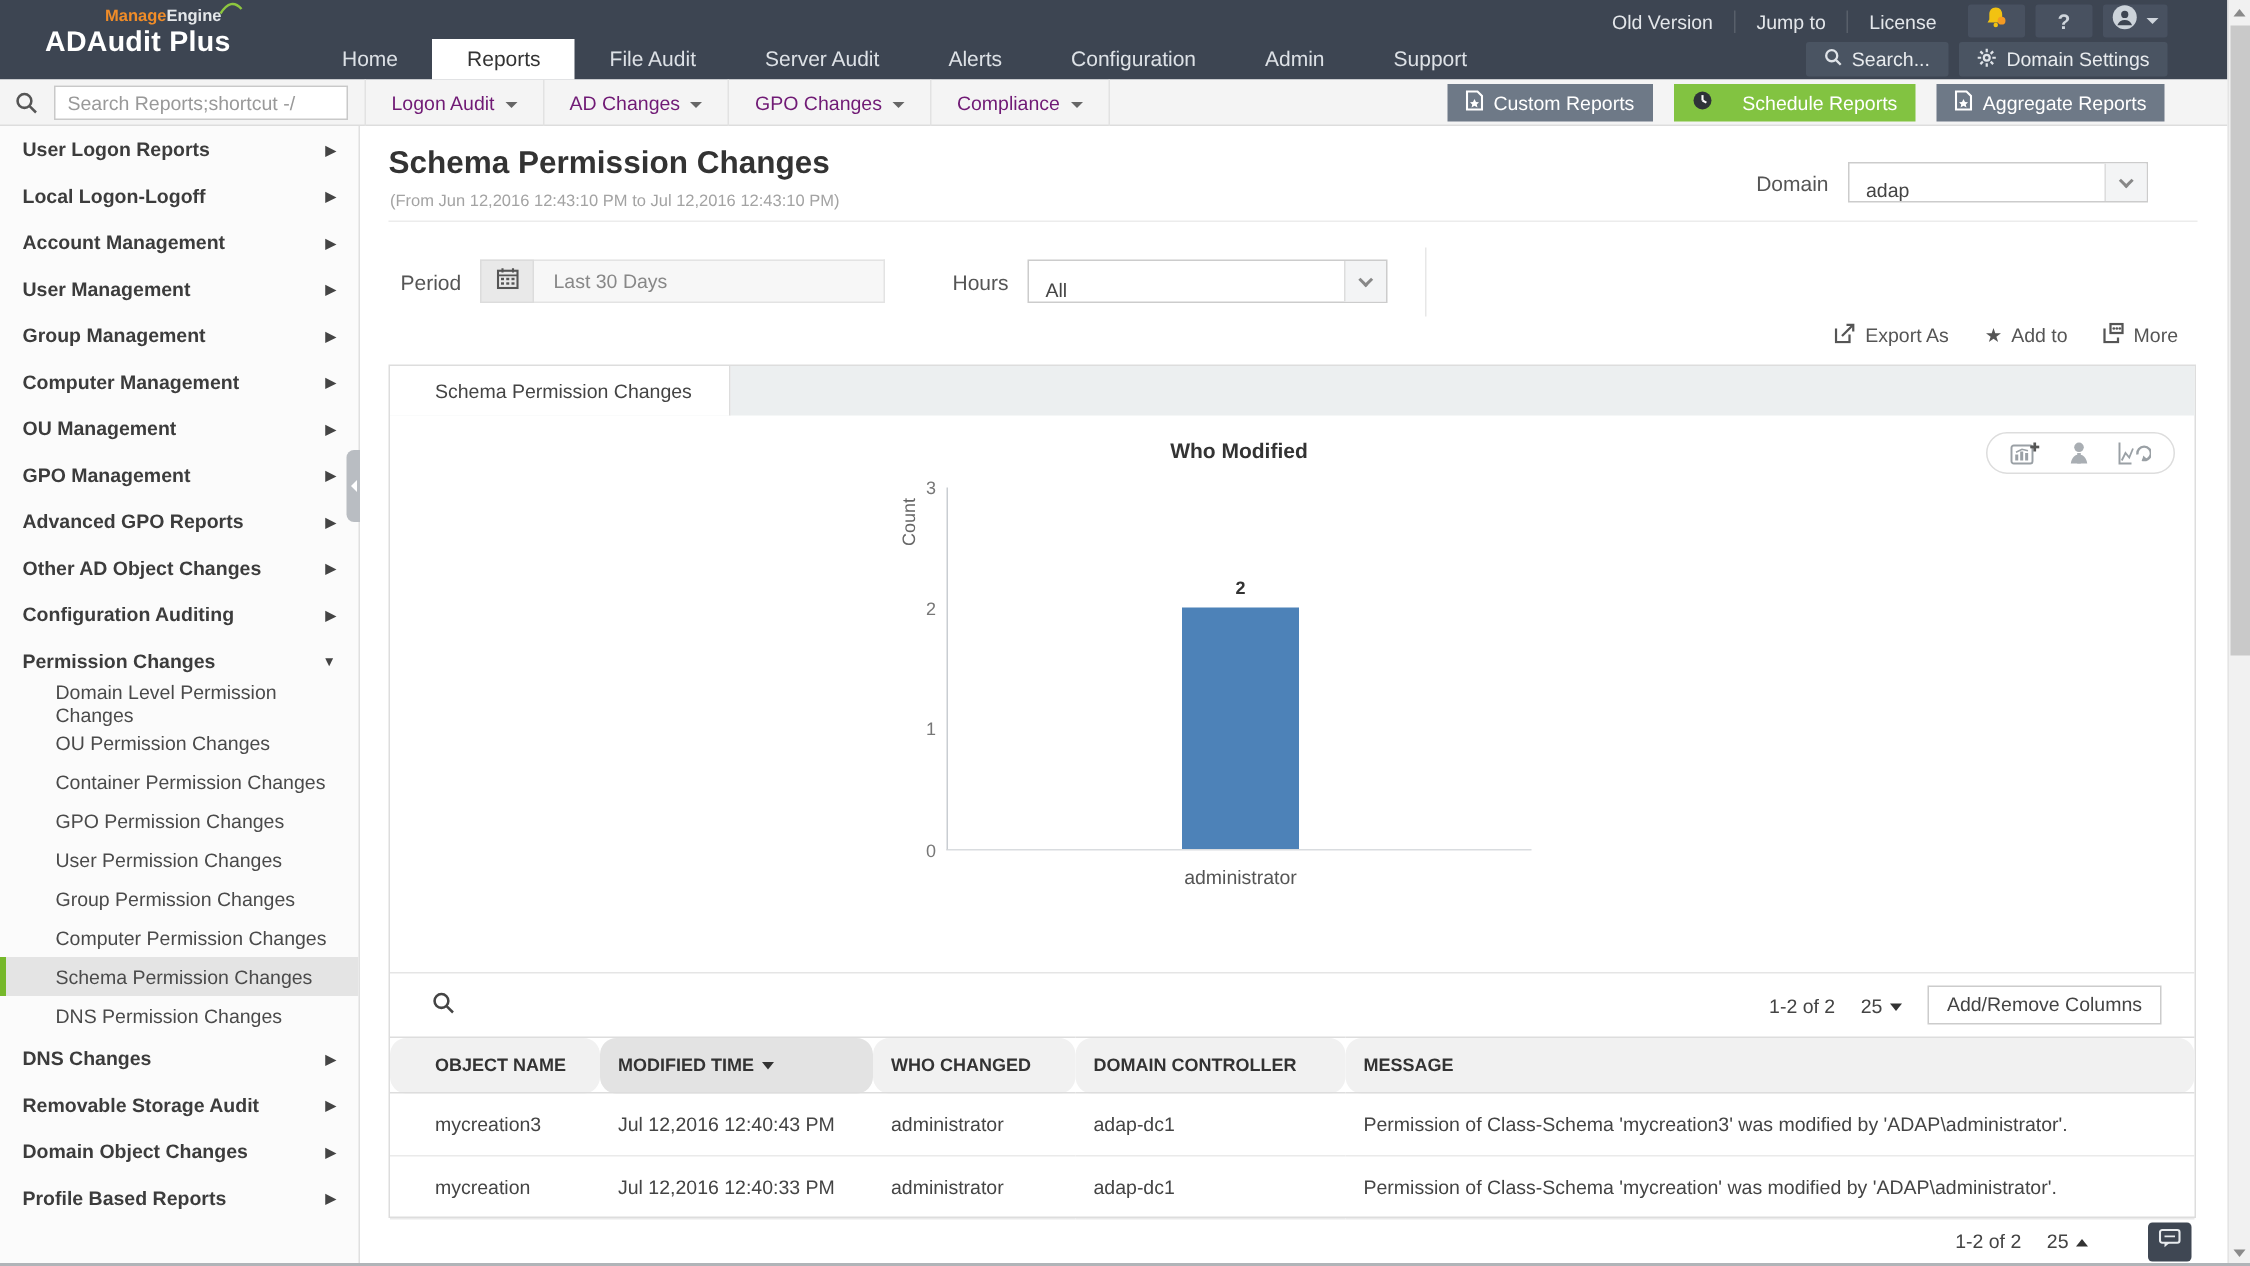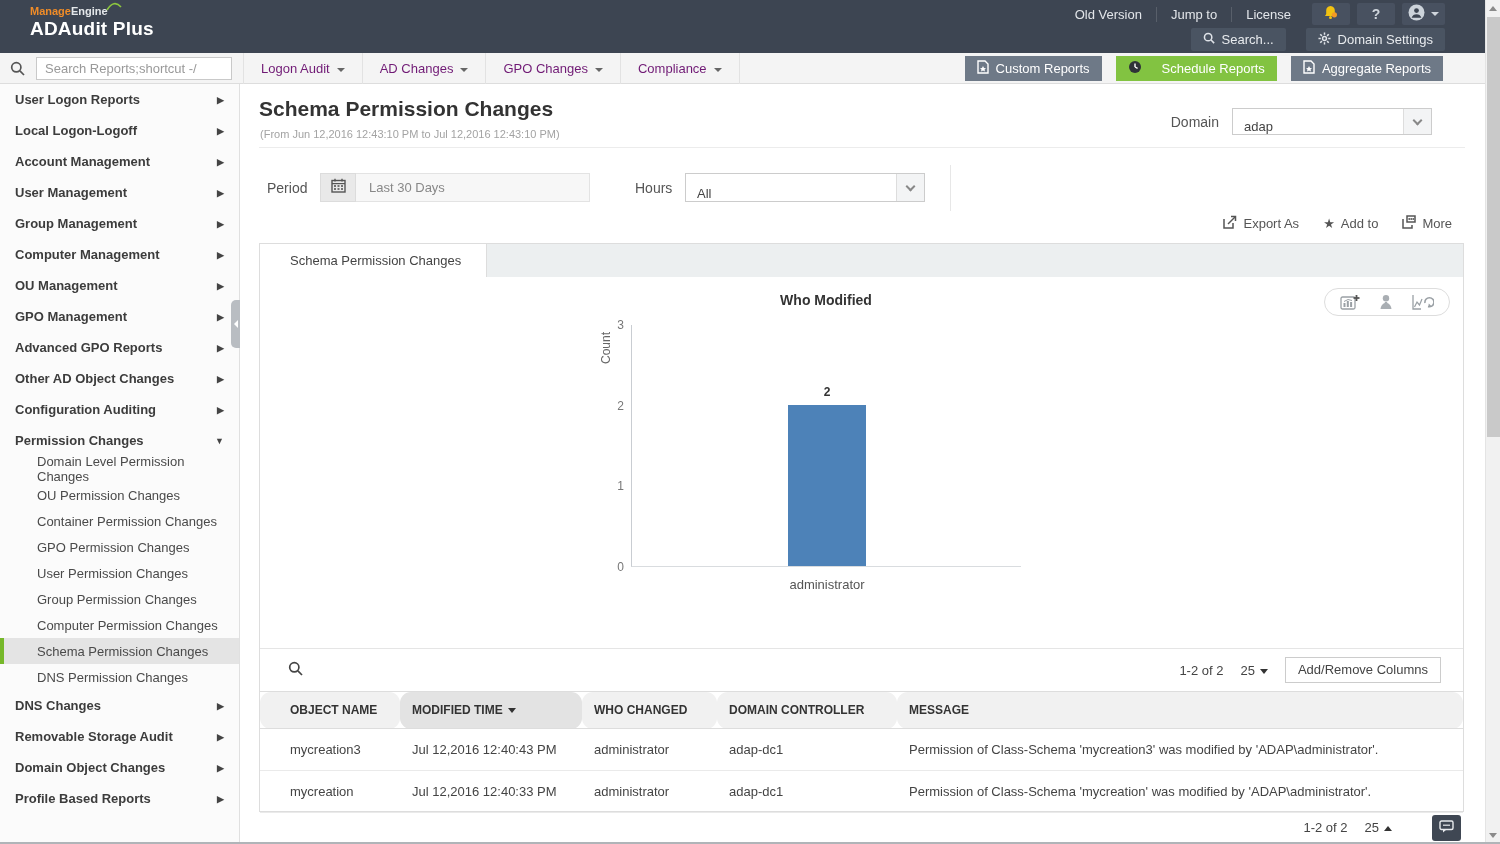--- a/index.html
+++ b/index.html
@@ -3,33 +3,33 @@
 <meta charset="utf-8">
 <style>
   * { margin:0; padding:0; box-sizing:border-box; }
   html,body { width:1500px; height:844px; overflow:hidden; }
   body { font-family:"Liberation Sans", sans-serif; background:#fff; }
   .app { position:relative; width:1500px; height:844px; background:#fff; overflow:hidden; }
 
   
   .hdr { position:absolute; left:0; top:0; width:1485px; height:53px; background:#3d4552; }
   .logo { position:absolute; left:30px; top:5px; cursor:pointer; }
-  .logo-line1 { font-size:11px; font-weight:700; position:relative; width:110px; }
+  .logo-line1 { font-size:11px; font-weight:700; position:relative; width:110px;margin-left:40px; }
   .logo-line1 .m { color:#f08c28; } .logo-line1 .e { color:#e4e7ea; }
   .logo-leaf { position:absolute; left:76px; top:-4px; }
   .logo-line2 { font-size:19px; font-weight:700; color:#fff; margin-top:1px; letter-spacing:.2px; }
   .nav { position:absolute; left:205px; bottom:0; display:flex; height:27px; }
   .nav-item { line-height:27px; height:27px; padding:0 23px; font-size:14px; color:#dde1e6; cursor:pointer; white-space:nowrap; }
   .nav-item.active { background:#fff; color:#333; }
   .hdr-top-right { position:absolute; top:2px; right:40px; height:24px; display:flex; align-items:center; }
   .hdr-link { padding:0 14px; font-size:13px; color:#e3e6ea; cursor:pointer; border-left:1px solid rgba(255,255,255,.14); line-height:15px; }
   .hdr-link:first-child { border-left:none; }
   .hdr-tile { margin-left:7px; min-width:38px; height:22px; background:#485160; border-radius:2px; display:flex; align-items:center; justify-content:center; cursor:pointer; padding:0 6px; }
   .hdr-tile .q { color:#cfd5dc; font-size:14px; font-weight:700; }
-  .hdr-btn-row { position:absolute; top:28px; right:40px; display:flex; gap:20px;margin-left:10px; }
+  .hdr-btn-row { position:absolute; top:28px; right:40px; display:flex; gap:7px;margin-left:10px; }
   .hdr-btn { height:23px; background:#4a5462; border-radius:2px; color:#e8ebee; font-size:13px; display:flex; align-items:center; gap:7px; padding:0 12px; cursor:pointer; }
   .caret-w { display:inline-block; border-left:4px solid transparent; border-right:4px solid transparent; border-top:4px solid #cfd5dc; margin-left:6px; }
 
   
   .tb { position:absolute; left:0; top:53px; width:1485px; height:31px; background:#f4f4f4; border-bottom:1px solid #ddd; }
   .tb-search-icon { position:absolute; left:0; top:0; width:34px; height:31px; display:flex; align-items:center; justify-content:center; cursor:pointer; }
   .tb-input { position:absolute; left:36px; top:4px; width:196px; height:23px; border:1px solid #c9c9c9; background:#fff; font-size:13px; color:#555; padding:0 8px; font-family:"Liberation Sans",sans-serif; }
   .tb-input::placeholder { color:#999; }
   .tb-menus { position:absolute; left:243px; top:0; display:flex; height:31px; }
   .tb-menu { line-height:31px; padding:0 17px; font-size:13px; color:#701a75; border-right:1px solid #e2e2e2; cursor:pointer; white-space:nowrap; }
@@ -118,20 +118,30 @@
         <span class="m">Manage</span><span class="e">Engine</span>
         <span class="logo-leaf">
           <svg width="16" height="9" viewBox="0 0 16 9">
               <path d="M1,8 Q8,-3 15,5" stroke="#8dc63f" stroke-width="1.6" fill="none"></path>
             </svg>
         </span>
       </div>
       <div class="logo-line2">ADAudit Plus</div>
     </div>
 
+    <div class="nav">
+      <div class="nav-item">Home</div>
+      <div class="nav-item active">Reports</div>
+      <div class="nav-item">File Audit</div>
+      <div class="nav-item">Server Audit</div>
+      <div class="nav-item">Alerts</div>
+      <div class="nav-item">Configuration</div>
+      <div class="nav-item">Admin</div>
+      <div class="nav-item">Support</div>
+    </div>
 
     <div class="hdr-top-right">
       <span class="hdr-link">Old Version</span>
       <span class="hdr-link">Jump to</span>
       <span class="hdr-link">License</span>
       <span class="hdr-tile">
         <span>
           <svg width="16" height="15" viewBox="0 0 16 15">
               <path d="M7.5,1 C4.6,1 3.2,3.2 3.2,5.6 L3.2,9 L2,11 L13,11 L11.8,9 L11.8,5.6 C11.8,3.2 10.4,1 7.5,1 Z" fill="#f2c211"></path>
               <circle cx="7.5" cy="12.6" r="1.5" fill="#f2c211"></circle>

